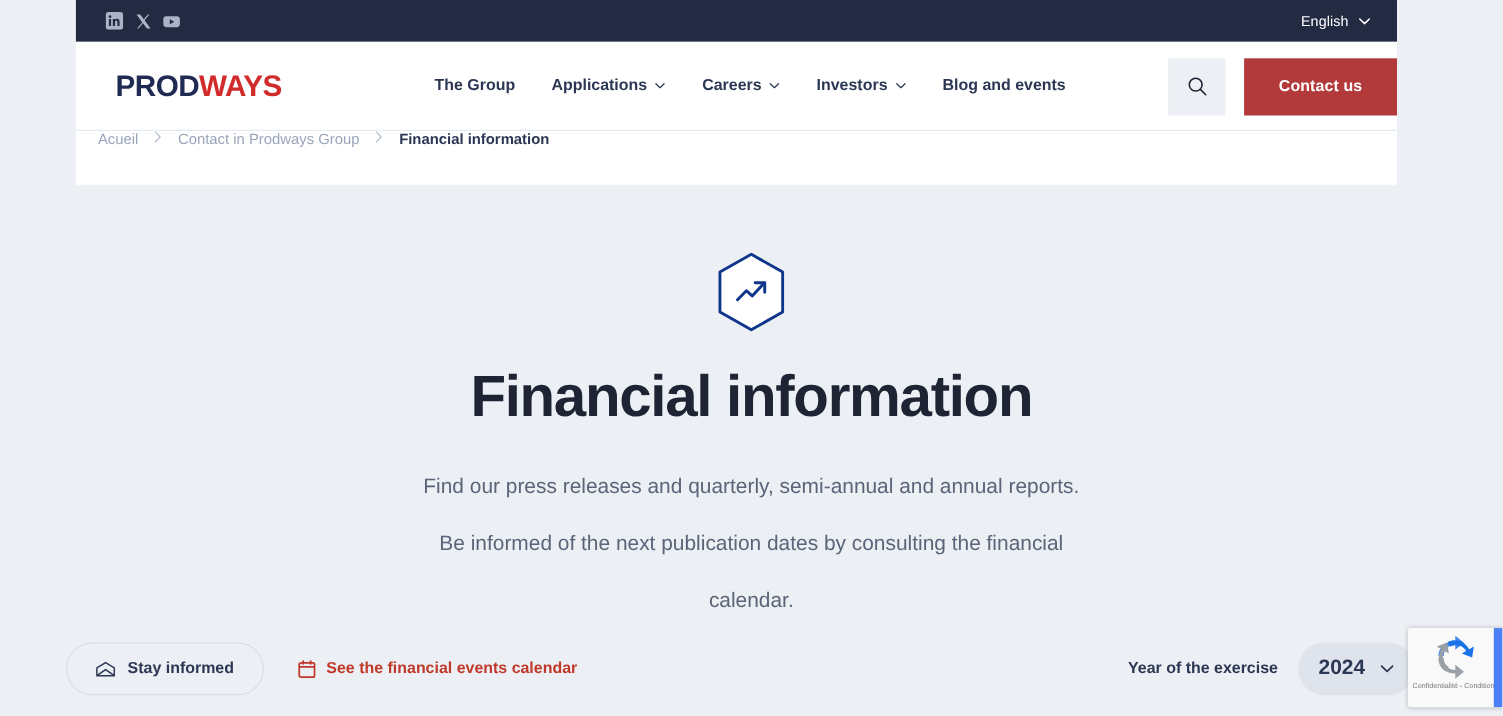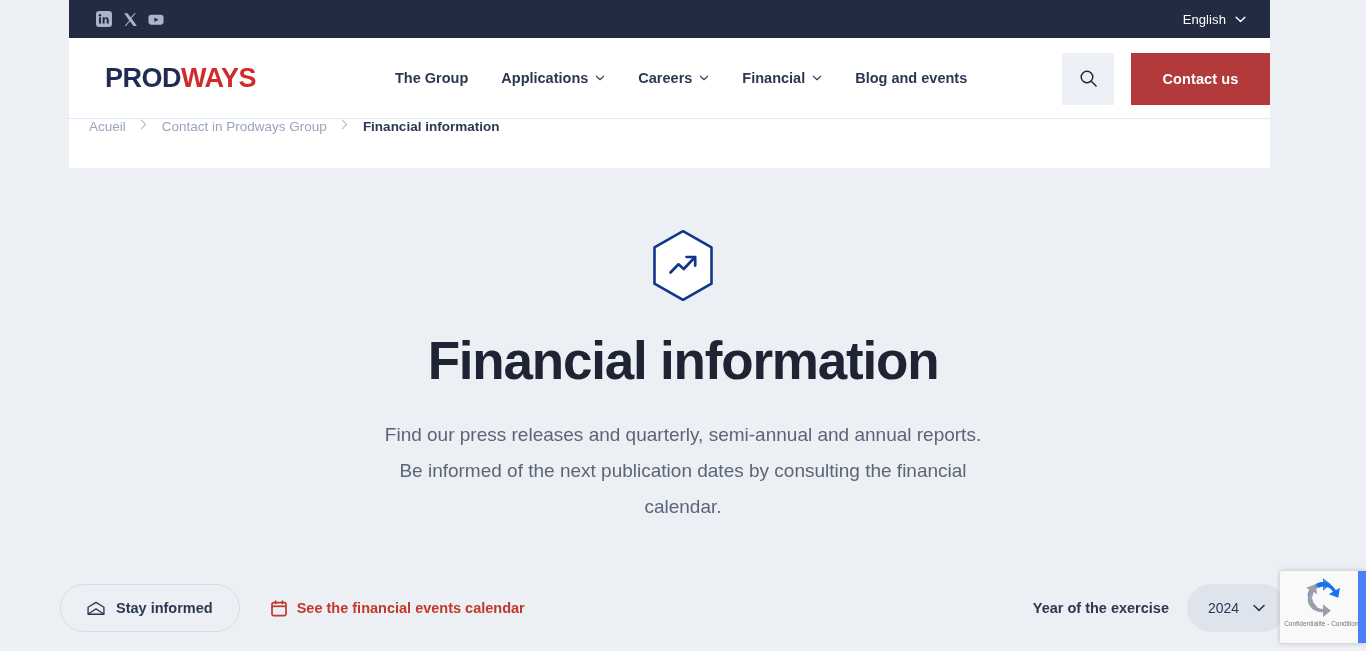--- a/index.html
+++ b/index.html
@@ -180,21 +180,21 @@
     color: #1e2433;
     letter-spacing: -1.2px;
     line-height: 60px;
     text-align: center;
   }
   .hero-desc {
     margin-top: 26px;
     width: 610px;
     text-align: center;
     font-size: 19px;
-    line-height: 36px;
+    line-height: 52px;
     color: #5b6579;
   }
 
   
   .ctrlbar {
     position: absolute;
     left: 60px; right: 80px;
     bottom: 19px;
     height: 48px;
     display: flex;
@@ -248,22 +248,22 @@
     border-radius: 26px;
     background: #dfe4ec;
     display: flex;
     align-items: center;
     justify-content: center;
     gap: 14px;
     padding: 0 19px;
     cursor: pointer;
   }
   .year-value {
-    font-size: 14px;
-    font-weight: 400;
+    font-size: 19px;
+    font-weight: 700;
     color: #2c3754;
   }
 
   
   .recaptcha {
     position: absolute;
     right: 0; bottom: 8px;
     width: 86px; height: 72px;
     background: #f9f9f9;
     box-shadow: 0 0 5px rgba(0,0,0,.22);
@@ -342,21 +342,21 @@
               <path d="M1 1.5L6 6.3L11 1.5" stroke="#2c3754" stroke-width="1.5" fill="none" stroke-linecap="round" stroke-linejoin="round"></path>
             </svg>
         </div>
         <div class="nav-item">
           <span>Careers</span>
           <svg class="nav-chev" viewBox="0 0 12 8">
               <path d="M1 1.5L6 6.3L11 1.5" stroke="#2c3754" stroke-width="1.5" fill="none" stroke-linecap="round" stroke-linejoin="round"></path>
             </svg>
         </div>
         <div class="nav-item">
-          <span>Financial</span>
+          <span>Investors</span>
           <svg class="nav-chev" viewBox="0 0 12 8">
               <path d="M1 1.5L6 6.3L11 1.5" stroke="#2c3754" stroke-width="1.5" fill="none" stroke-linecap="round" stroke-linejoin="round"></path>
             </svg>
         </div>
         <div class="nav-item">
           <span>Blog and events</span>
         </div>
       </div>
 
       <div class="hdr-right">

